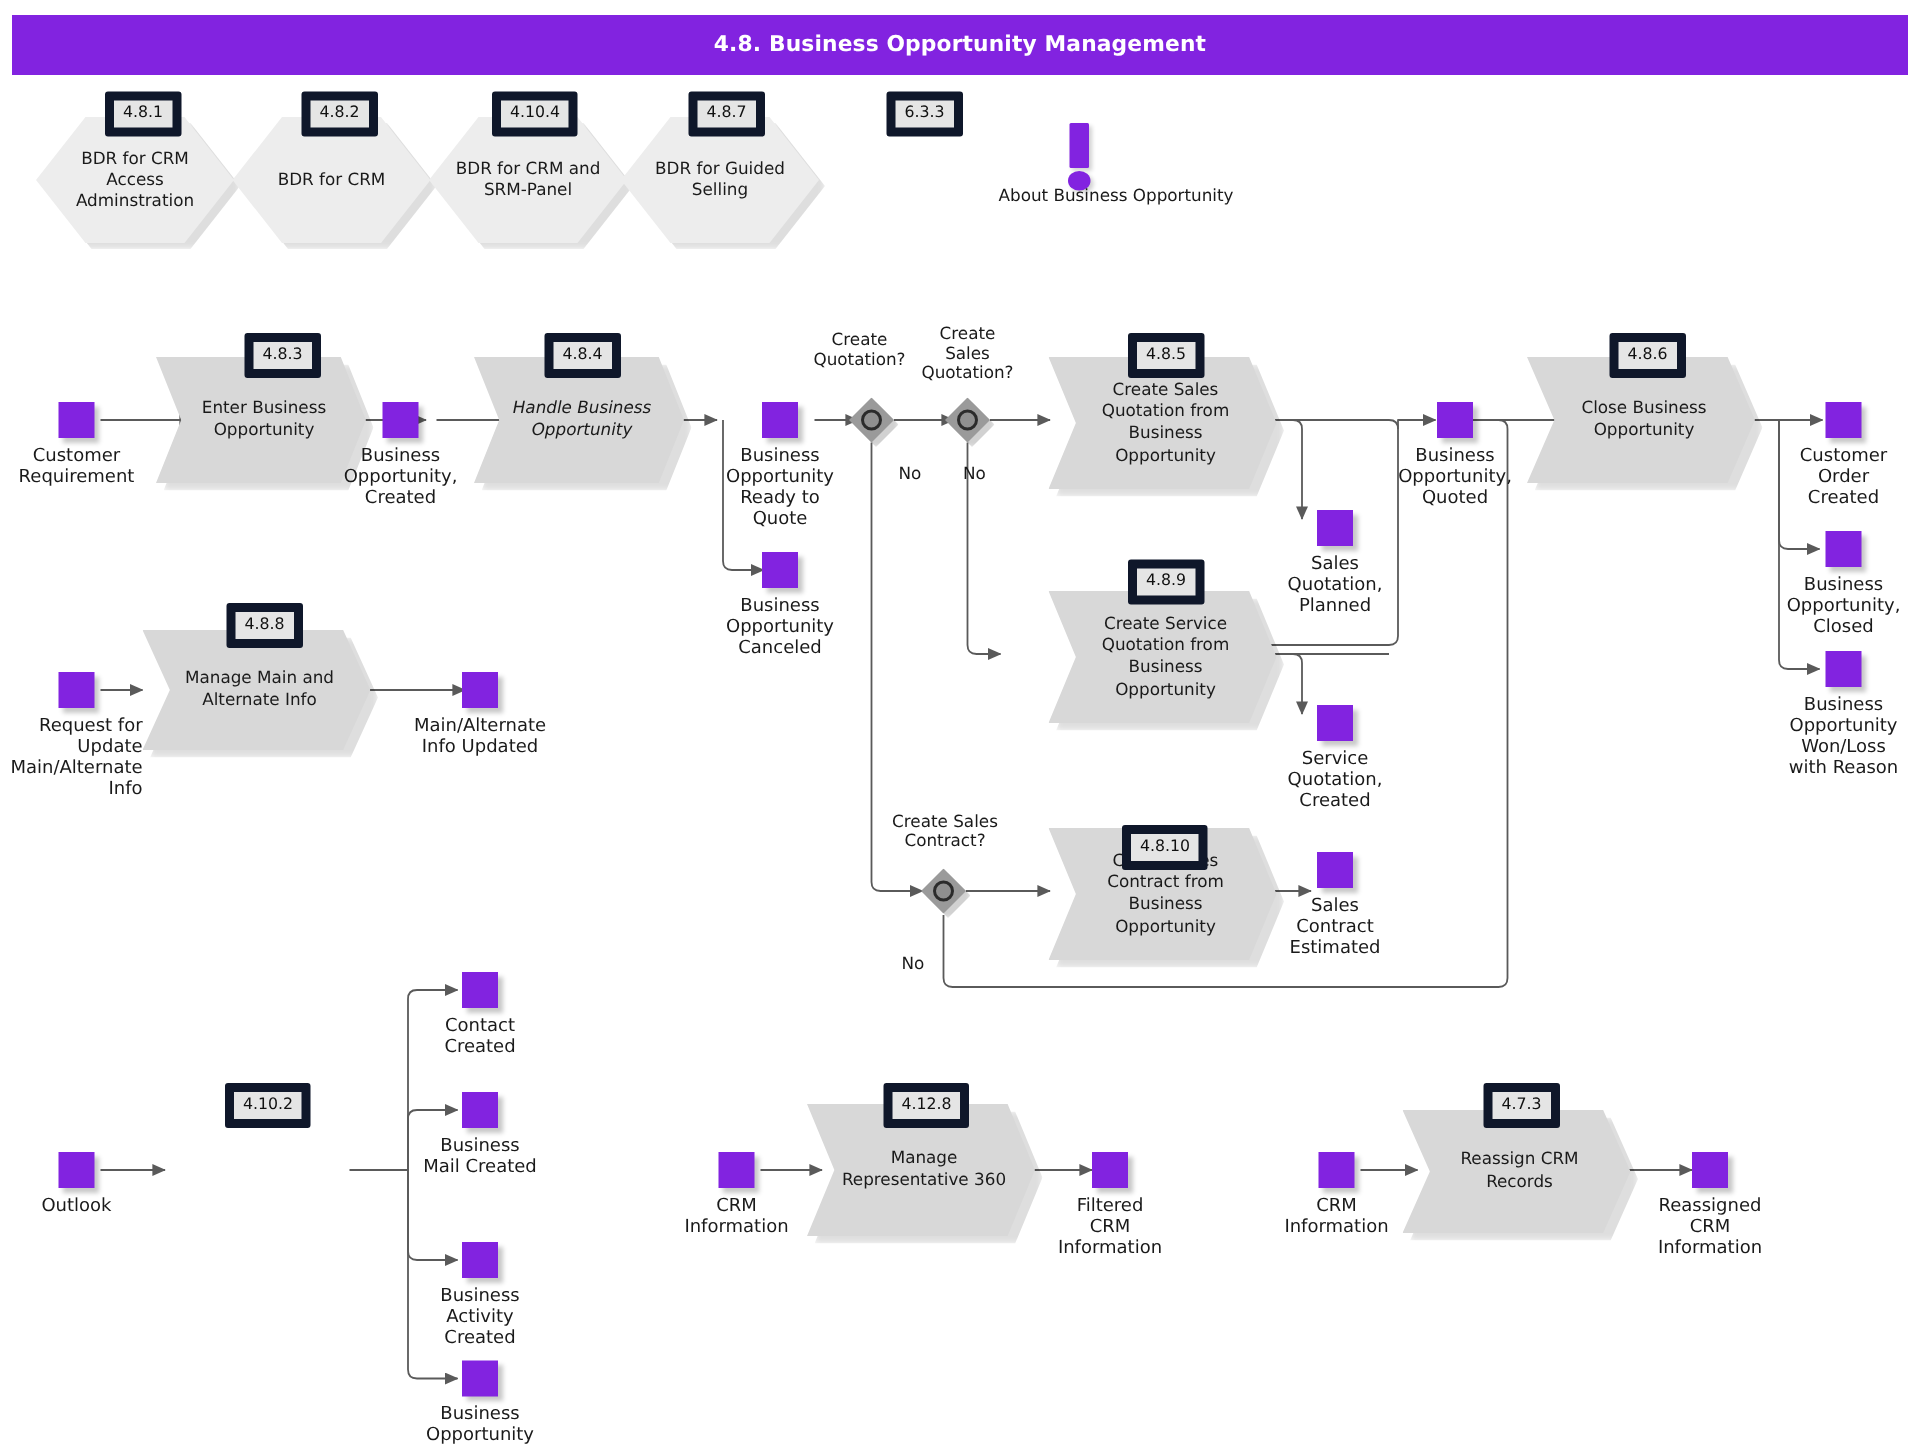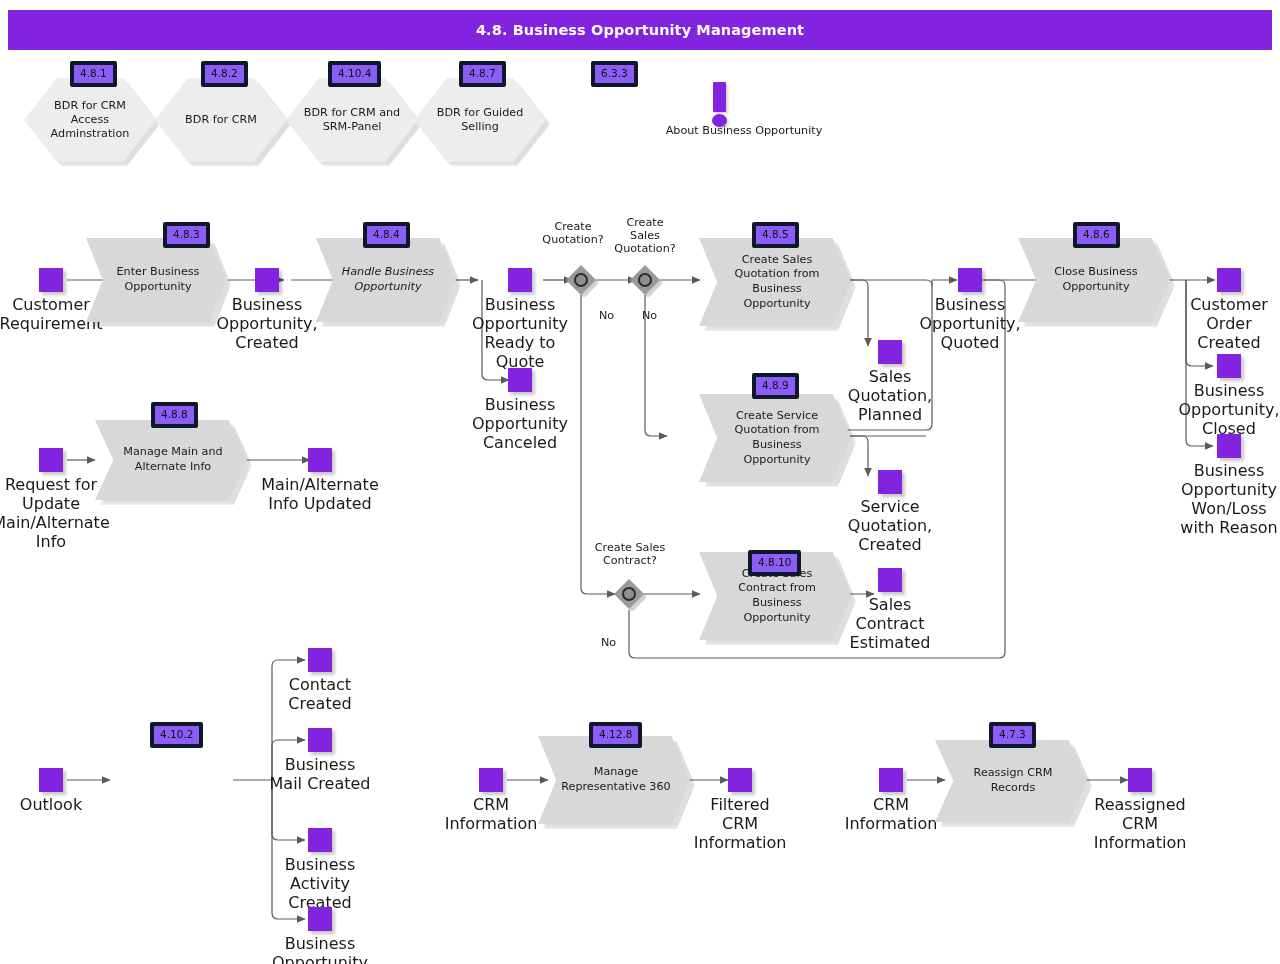--- a/index.html
+++ b/index.html
@@ -55,35 +55,35 @@
     -webkit-clip-path:polygon(0 0,88% 0,100% 50%,88% 100%,0 100%,12% 50%);
     clip-path:polygon(0 0,88% 0,100% 50%,88% 100%,0 100%,12% 50%);
     display:flex;align-items:center;justify-content:center;
     text-align:center;font-size:11.2px;color:#1a1a1a;line-height:1.3;
     box-sizing:border-box;padding:0 16px 0 20px;
   }
 
   
   .idbadge{
     position:absolute;
-    background:#8b5cf6;border:4px solid #0f172a;border-radius:2px;
+    background:#e5e5e5;border:6px solid #0f172a;border-radius:2px;
     font-size:10.5px;color:#111;line-height:1;
     padding:3px 6px 4px;white-space:nowrap;
   }
 
   
   .evt{position:absolute;width:24px;height:24px;}
   .evt .sq{
     position:absolute;left:0;top:0;width:24px;height:24px;
     background:#8223e0;
     box-shadow:3px 3px 3px rgba(0,0,0,.22);
   }
   .evtlabel{
     position:absolute;top:28px;left:50%;transform:translateX(-50%);
-    font-size:16px;color:#1a1a1a;text-align:center;line-height:1.18;
+    font-size:12px;color:#1a1a1a;text-align:center;line-height:1.18;
     white-space:nowrap;
   }
 
   
   .gw{position:absolute;width:30px;height:30px;}
   .gw .dshadow{
     position:absolute;left:3px;top:3px;width:30px;height:30px;
     background:rgba(0,0,0,.18);filter:blur(1.6px);
     -webkit-clip-path:polygon(50% 0,100% 50%,50% 100%,0 50%);
     clip-path:polygon(50% 0,100% 50%,50% 100%,0 50%);
@@ -231,21 +231,21 @@
     <div class="dot"></div>
   </div>
   <div class="ftxt" style="left:720px;top:124px;transform:translateX(-50%);white-space:pre;margin-left:24px;">About Business Opportunity</div>
 
   <div class="evt" style="left:39px;top:268px;">
     <div class="sq"></div>
     <div class="evtlabel" style="white-space:pre;">Customer
 Requirement</div>
   </div>
 
-  <div class="chevwrap" style="left:86px;top:238px;width:140px;height:84px;">
+  <div class="chevwrap" style="left:104px;top:238px;width:140px;height:84px;">
     <div class="chevshadow"></div>
     <div class="chev">
       <span>Enter Business Opportunity</span>
     </div>
   </div>
   <div class="idbadge" style="left:143px;top:222px;margin-left:20px;">4.8.3</div>
 
   <div class="evt" style="left:255px;top:268px;">
     <div class="sq"></div>
     <div class="evtlabel" style="white-space:pre;">Business
@@ -381,21 +381,21 @@
   <div class="evt" style="left:1217px;top:434px;">
     <div class="sq"></div>
     <div class="evtlabel" style="white-space:pre;">Business
 Opportunity
 Won/Loss
 with Reason</div>
   </div>
 
   <div class="evt" style="left:39px;top:448px;">
     <div class="sq"></div>
-    <div class="evtlabel" style="white-space:pre;">Request for
+    <div class="evtlabel" style="white-space:pre;text-align:right;">Request for
 Update
 Main/Alternate
 Info</div>
   </div>
 
   <div class="chevwrap" style="left:95px;top:420px;width:152px;height:80px;">
     <div class="chevshadow"></div>
     <div class="chev">
       <span>Manage Main and Alternate Info</span>
     </div>

